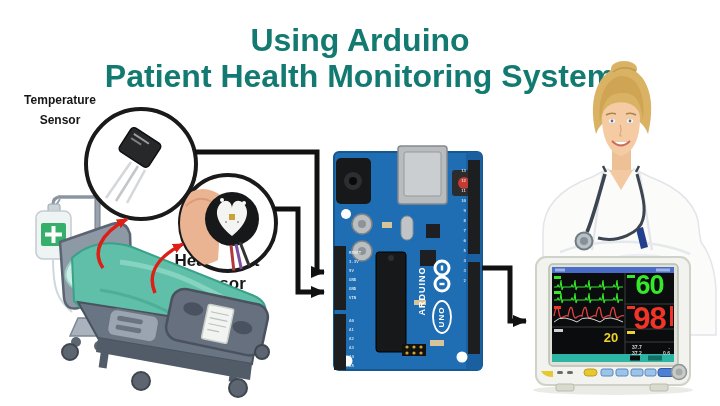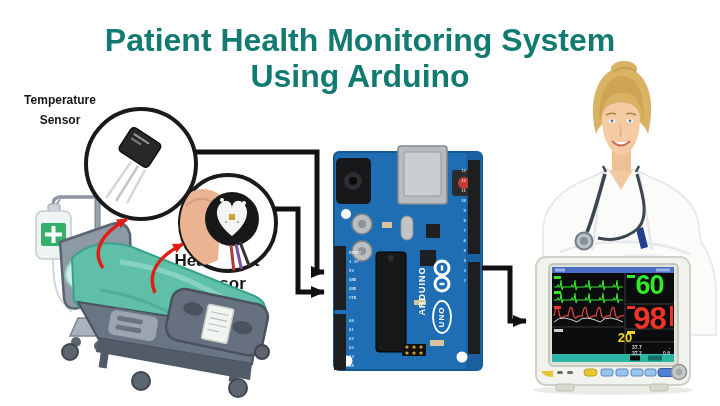--- a/index.html
+++ b/index.html
@@ -9,34 +9,34 @@
          color:#127a70;font-weight:bold;font-size:32px;line-height:36px;letter-spacing:0px;}
   .sensor-label{position:absolute;text-align:center;color:#161616;font-weight:bold;}
   .temp-label{left:5px;top:90px;width:110px;font-size:12px;line-height:20px;}
   .hb-label{left:162px;top:249px;width:110px;font-size:17px;line-height:23px;}
   .scene{position:absolute;left:0;top:0;}
   .pinlbl{font-family:"DejaVu Sans Mono",monospace;font-size:4px;fill:#ffffff;}
   .silk{font-family:"Liberation Sans",sans-serif;fill:#ffffff;font-weight:bold;}
   .mon-num{position:absolute;text-align:center;font-weight:bold;z-index:3;}
   .mon-hr{left:626px;top:270px;width:47px;font-size:27px;color:#35e82a;letter-spacing:-1px;}
   .mon-spo2{left:626px;top:301px;width:47px;font-size:31px;color:#f23428;letter-spacing:-1px;}
-  .mon-resp{left:605px;top:330px;width:40px;font-size:13px;color:#eed22f;}
+  .mon-resp{left:591px;top:330px;width:40px;font-size:13px;color:#eed22f;}
   .mon-bp{left:552px;top:329px;width:74px;font-size:18px;color:#ffffff;letter-spacing:0.5px;}
   .mon-temps{left:629px;top:344px;width:44px;font-size:5px;color:#d8d8d8;z-index:3;
              position:absolute;font-weight:bold;line-height:6px;text-align:left;}
   .mon-temps .trow{display:flex;justify-content:space-between;padding:0 3px;}
 </style>
 </head>
 <body>
 
 <div class="canvas">
 
   <div class="title">
+    <div>Using Arduino</div>
     <div>Patient Health Monitoring System</div>
-    <div>Using Arduino</div>
   </div>
 
   <div class="sensor-label temp-label">
     <div>Temperature</div>
     <div>Sensor</div>
   </div>
 
   <div class="sensor-label hb-label">
     <div>Heart Beat</div>
     <div>Sensor</div>

